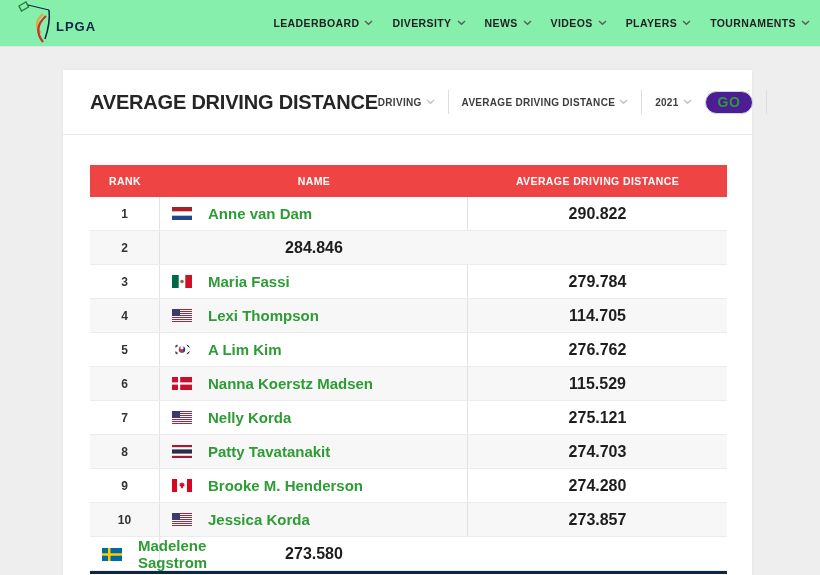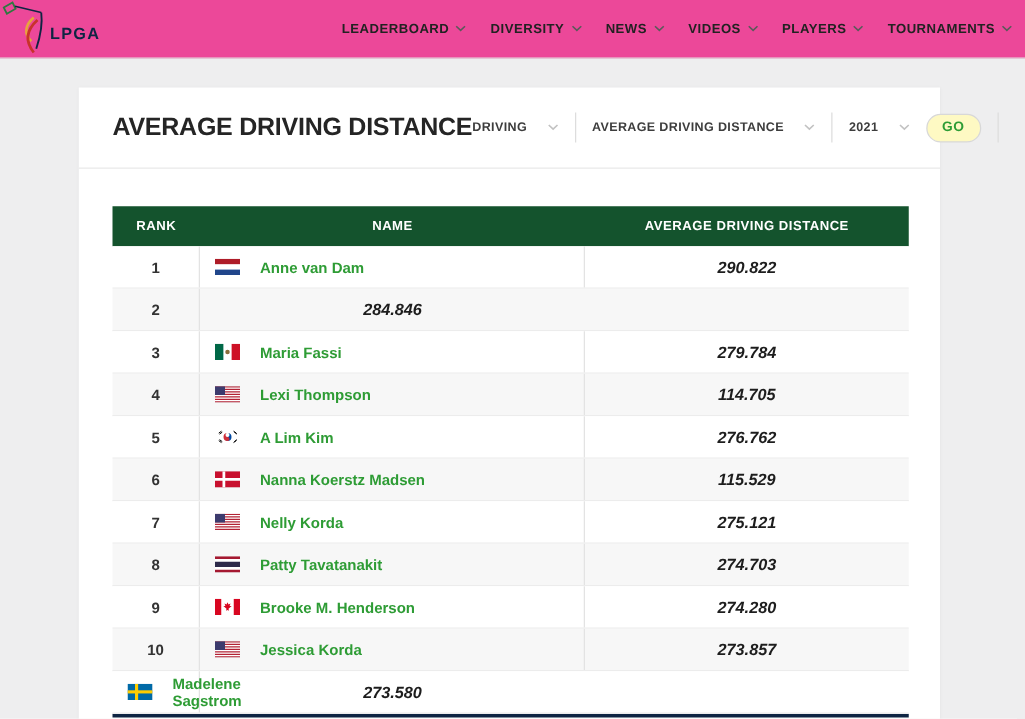--- a/index.html
+++ b/index.html
@@ -8,23 +8,23 @@
     position: relative;
     overflow: hidden;
     background: #eeeeef;
     font-family: "Liberation Sans", sans-serif;
     -webkit-font-smoothing: antialiased;
   }
 
   
   .topnav {
     position: absolute; left:0; top:0; width:820px; height:47px;
-    background:#ec4899; border-bottom:1px solid #e2e2e2;
+    background:#86efac; border-bottom:1px solid #e2e2e2;
     display:flex; align-items:center; justify-content:space-between;
-    padding:0 10px 0 0; z-index:5;
+    padding:0 10px 0 16px; z-index:5;
   }
   .logo { display:flex; align-items:center; gap:2px; cursor:pointer; }
   .logo-text { font-size:13px; font-weight:700; color:#0e2543; letter-spacing:1px; margin-top:6px; }
   .nav-menu { display:flex; align-items:flex-end; gap:19px; }
   .nav-item { display:flex; align-items:center; gap:5px; cursor:pointer; }
   .nav-item .lbl { font-size:10.5px; font-weight:700; color:#222; letter-spacing:.4px; }
 
   .chev { display:inline-block; width:9px; height:6px; }
   .chev svg { display:block; }
 
@@ -33,56 +33,56 @@
     position:absolute; left:63px; top:70px; width:689px; height:520px;
     background:#fff; box-shadow:0 0 3px rgba(0,0,0,.05);
   }
   .card-header {
     height:65px; display:flex; align-items:center; justify-content:space-between;
     padding:0 12px 0 27px; border-bottom:1px solid #e9e9e9;
   }
   .page-title { font-size:20px; font-weight:700; color:#252525; letter-spacing:-.2px; white-space:nowrap; }
 
   .filters { display:flex; align-items:center; gap:13px; }
-  .filter { display:flex; align-items:center; gap:16px; cursor:pointer; }
+  .filter { display:flex; align-items:center; gap:4px; cursor:pointer; }
   .filter .lbl { font-size:10px; font-weight:700; color:#3d3d3d; letter-spacing:.3px; white-space:nowrap; }
   .vsep { width:1px; height:24px; background:#ddd; }
   .go-btn {
     min-width:38px; height:23px; padding:0 12px;
-    border:1px solid #d8d8d8; border-radius:12px; background:#fef9c3;
+    border:1px solid #d8d8d8; border-radius:12px; background:#4c1d95;
     font-family:"Liberation Sans", sans-serif;
-    font-size:11px; font-weight:700; color:#2e9c35; letter-spacing:.5px;
+    font-size:14px; font-weight:700; color:#2e9c35; letter-spacing:.5px;
     cursor:pointer; display:flex; align-items:center; justify-content:center;
   }
 
   
   .stats-table { margin:30px 25px 0 27px; width:637px; }
   .t-head {
     display:grid; grid-template-columns:70px 308px 259px;
-    background:#14532d; height:32px; align-items:center;
+    background:#ef4444; height:32px; align-items:center;
   }
   .t-head .hc {
     color:#fff; font-size:10.5px; font-weight:700; letter-spacing:.4px;
     text-align:center; white-space:nowrap;
   }
   .t-body { border-bottom:3px solid #0e2543; }
   .t-row {
     display:grid; grid-template-columns:70px 308px 259px;
     height:34px; align-items:stretch; background:#fff;
     border-bottom:1px solid #ececec;
   }
   .t-row.alt { background:#f7f7f7; }
   .cell { display:flex; align-items:center; }
   .cell-rank {
     justify-content:center; font-size:12px; font-weight:700; color:#333;
     border-right:1px solid #e3e3e3;
   }
   .cell-name { padding-left:12px; gap:16px; border-right:1px solid #e3e3e3; cursor:pointer; }
-  .cell-name .nm { font-size:12px; font-weight:700; color:#2e9c35; }
-  .cell-val { justify-content:center; font-size:13px; font-weight:700; color:#1d1d1d;font-style:italic; }
+  .cell-name .nm { font-size:15px; font-weight:700; color:#2e9c35; }
+  .cell-val { justify-content:center; font-size:16px; font-weight:700; color:#1d1d1d; }
 
   .flag { width:20px; height:13px; display:inline-block; box-shadow:inset 0 0 0 1px rgba(0,0,0,.08); flex:none; }
   .flag svg { display:block; }
 </style>
 </head>
 <body>
 
 <header class="topnav">
   <div class="logo">
     <span>

